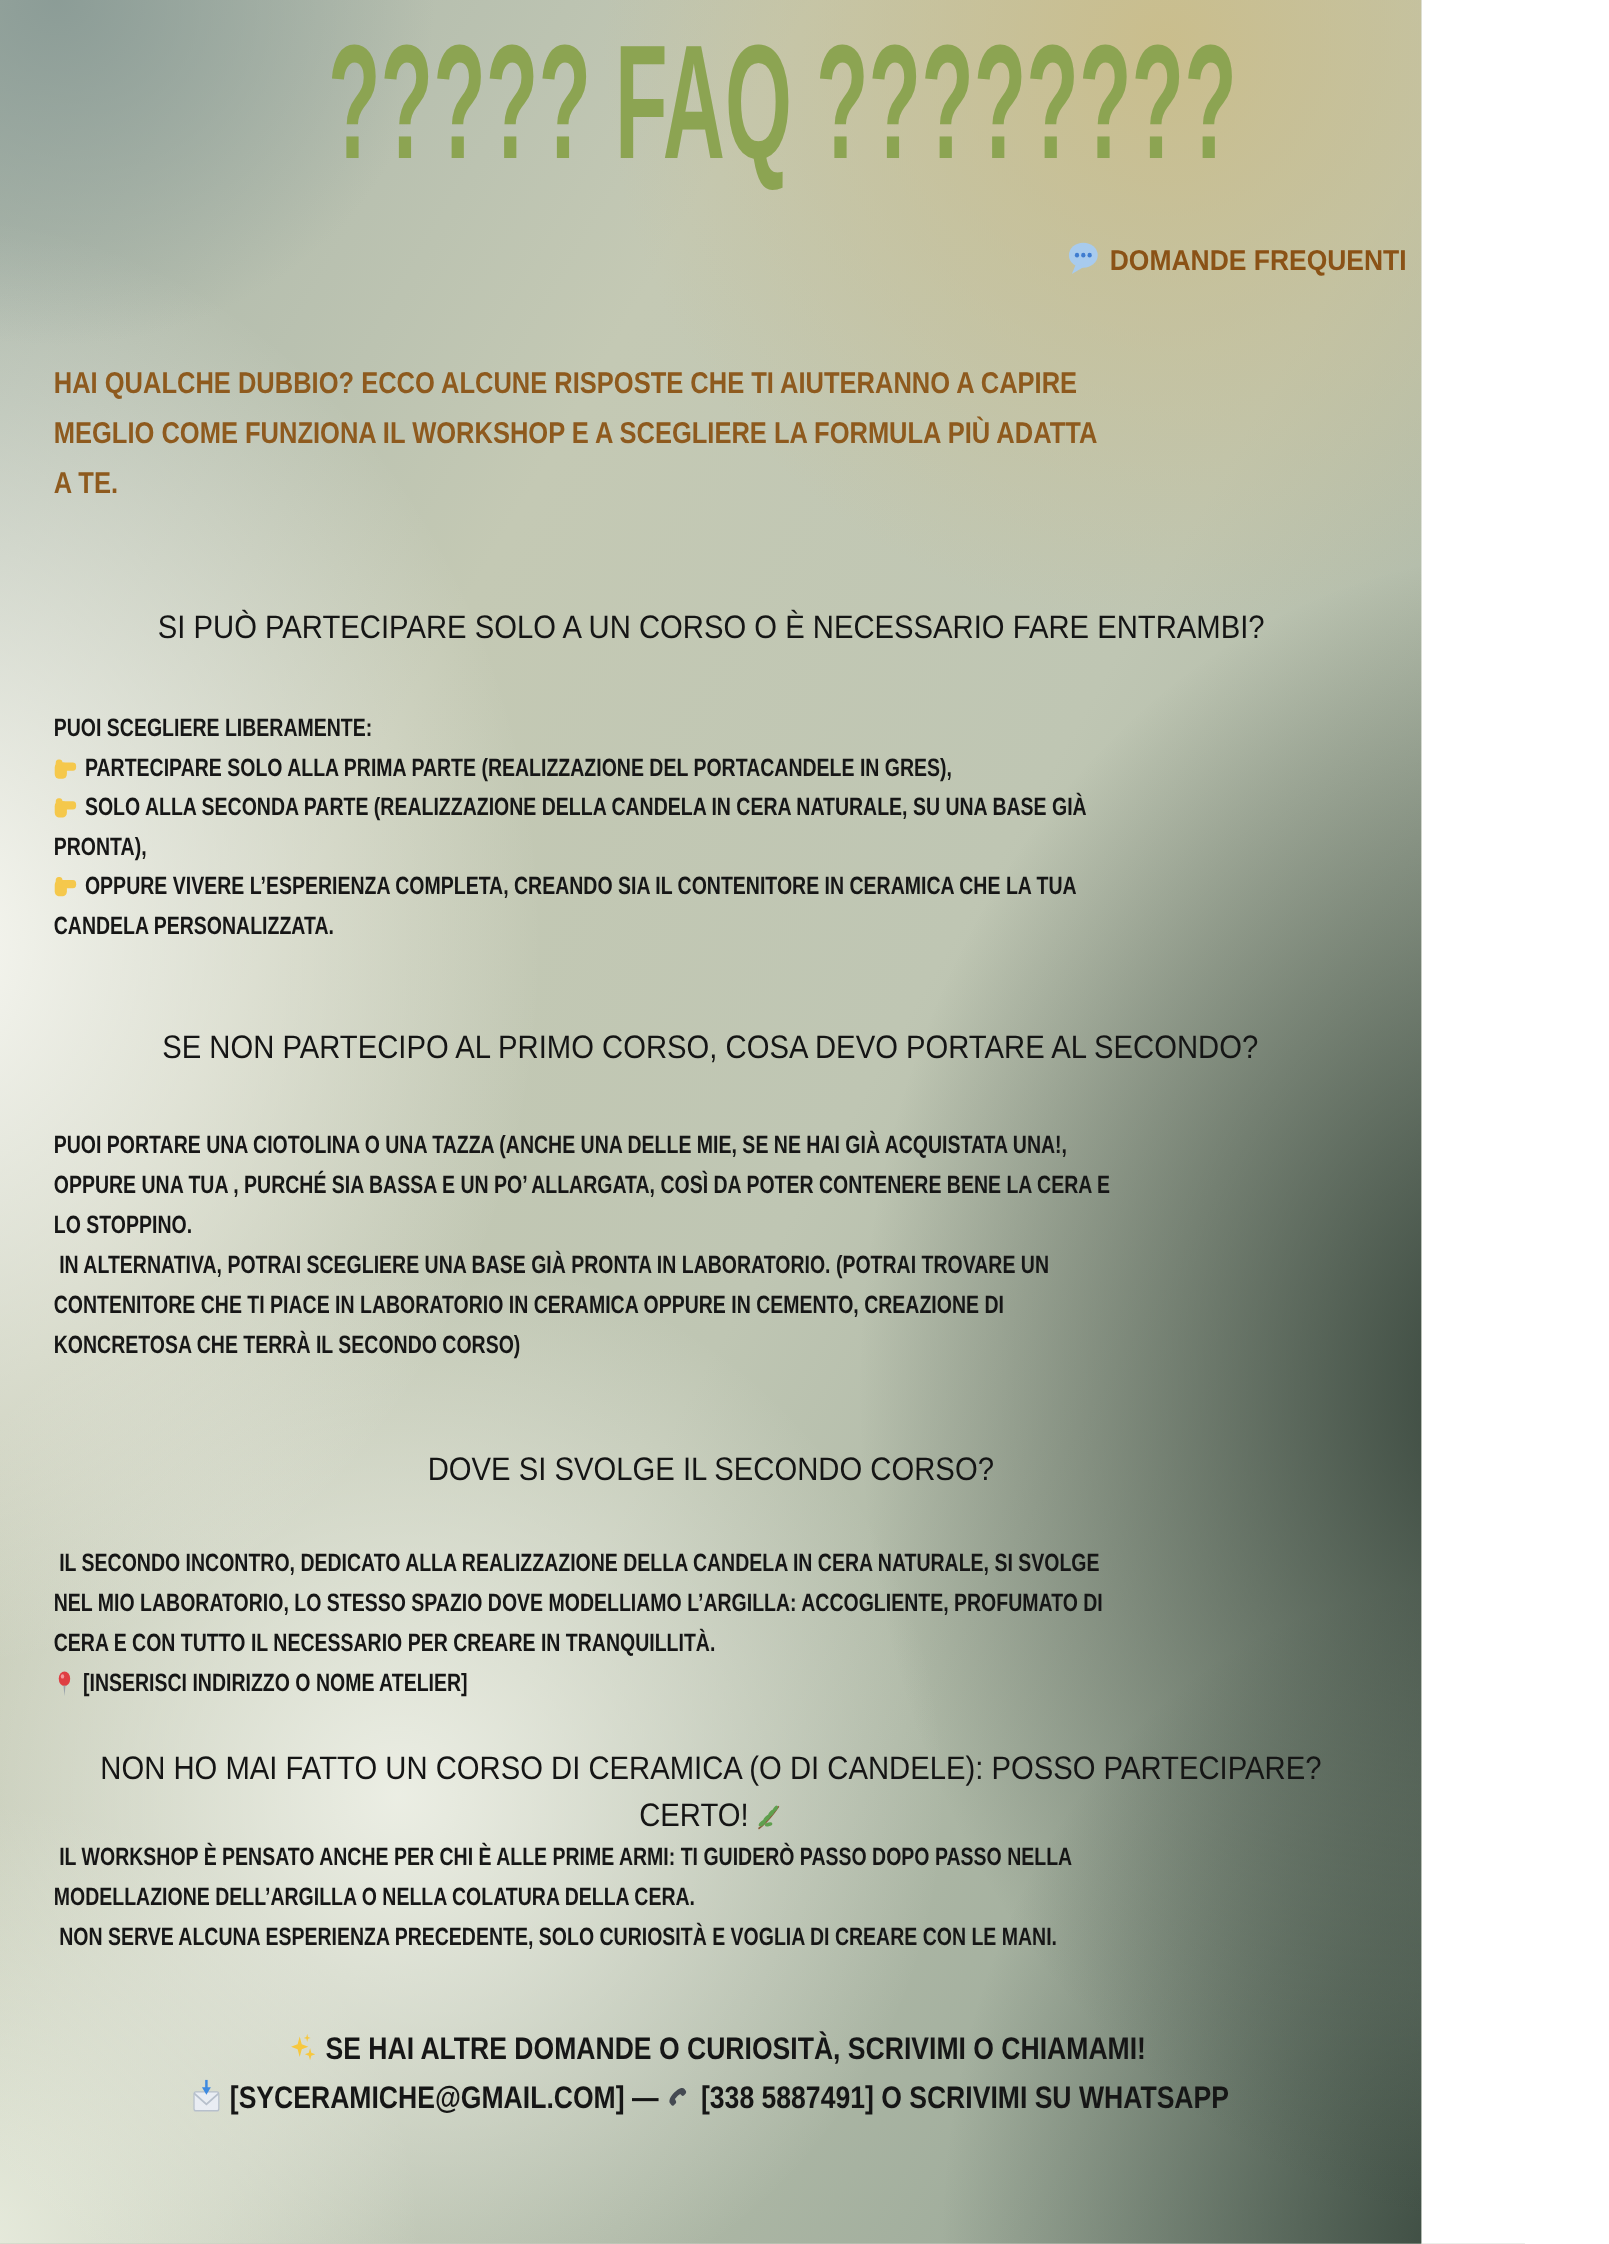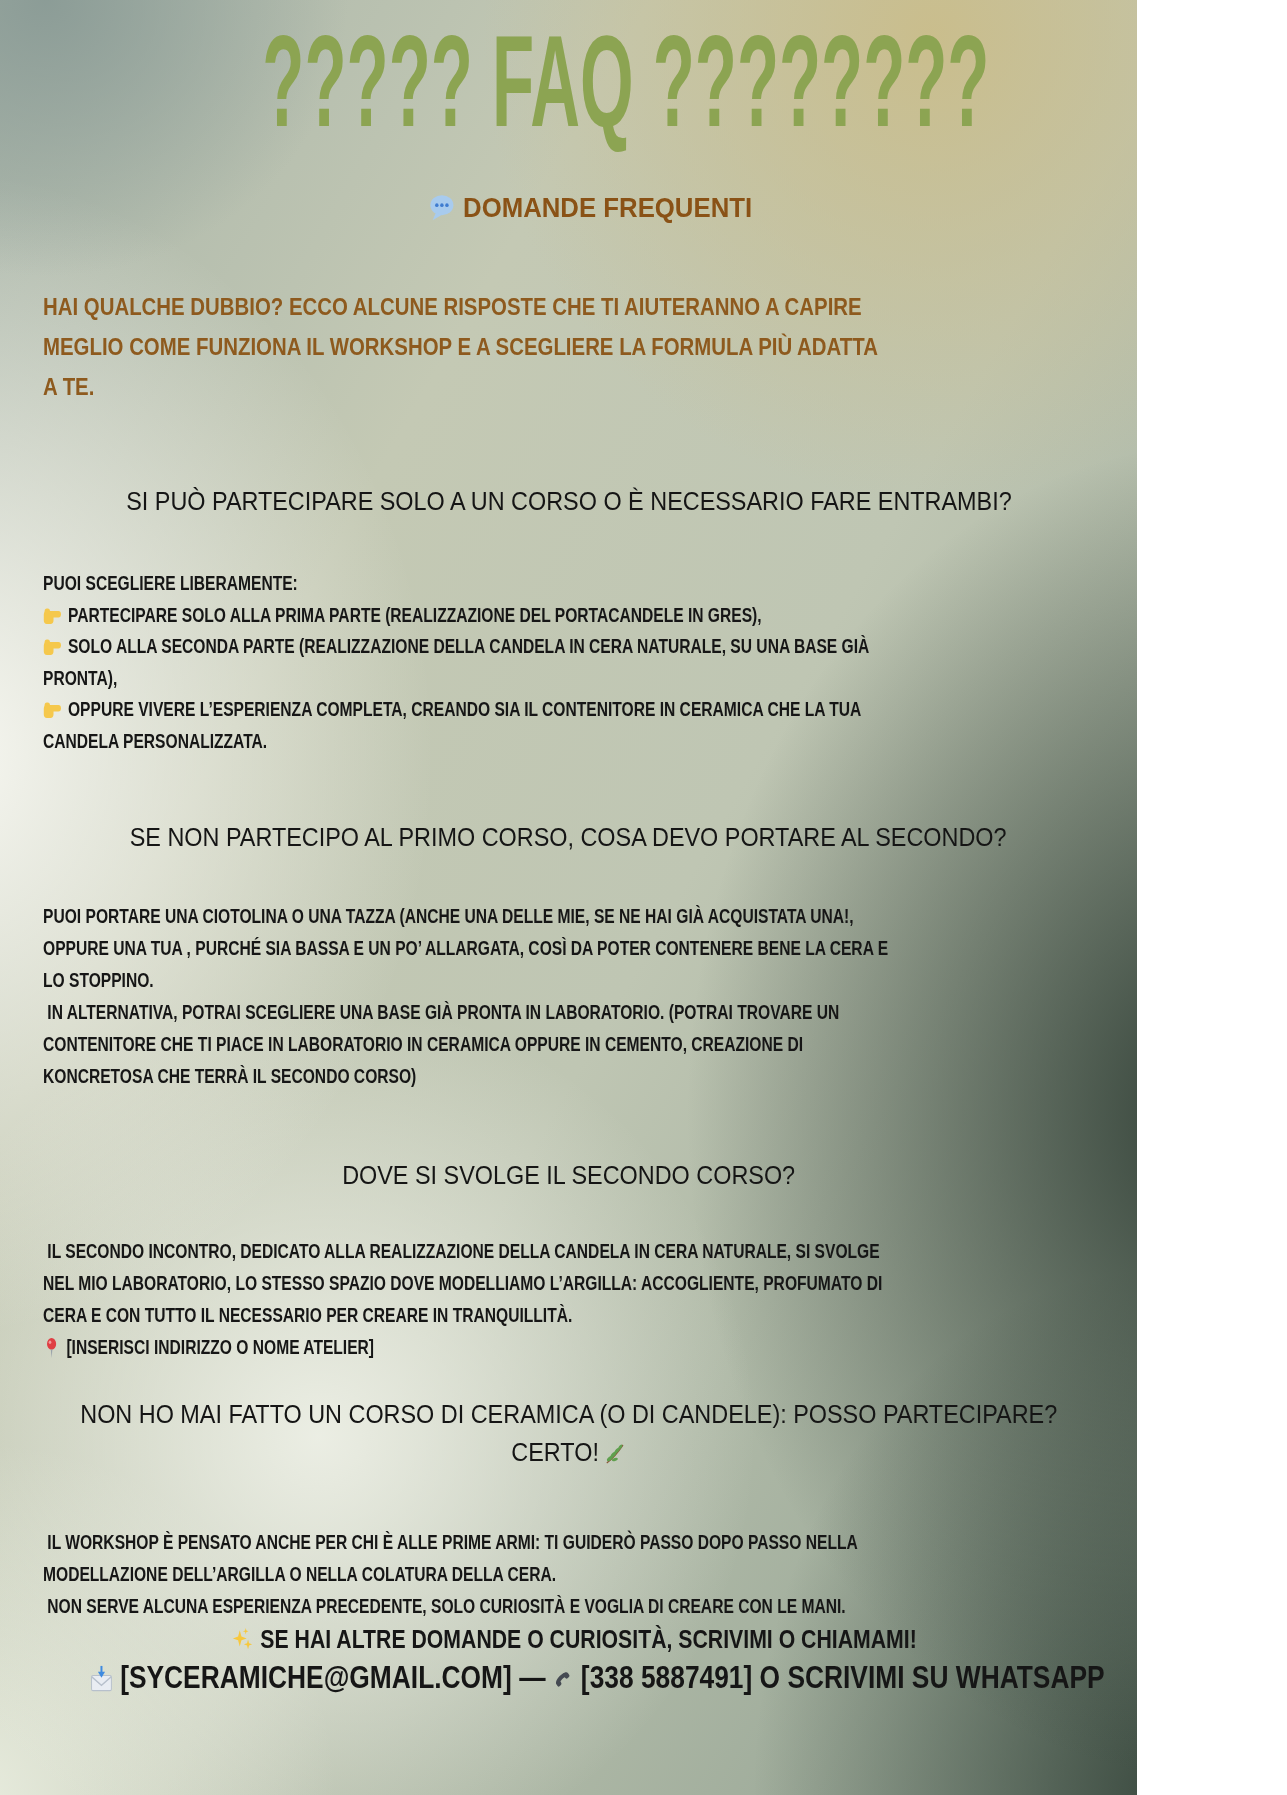--- a/index.html
+++ b/index.html
@@ -13,33 +13,33 @@
       radial-gradient(70% 55% at 108% 62%,rgba(45,59,50,.97),    rgba(45,59,50,0) 68%),
       radial-gradient(55% 45% at 102% 100%,rgba(54,69,59,.92),   rgba(54,69,59,0) 65%),
       radial-gradient(60% 45% at -5% 42%, rgba(248,248,242,1),   rgba(248,248,242,0) 72%),
       radial-gradient(55% 35% at 28% 80%, rgba(240,242,233,.9),  rgba(240,242,233,0) 70%),
       radial-gradient(45% 28% at -2% 100%,rgba(233,237,223,.95), rgba(233,237,223,0) 70%),
       linear-gradient(120deg,#a9b5aa 0%,#c4c9b4 30%,#bfc6b3 55%,#8f9f8f 100%);
   }
   .abs{position:absolute;left:0;right:0;}
   .title{top:16px;text-align:center;color:#8CA452;font-size:130px;font-weight:700;line-height:130px;}
   .title .tin{display:inline-block;white-space:pre;transform:translateX(-60px) scaleX(0.53);transform-origin:50% 50%;}
-  .subtitle{top:188px;text-align:center;color:#8A5216;font-size:28px;font-weight:700;line-height:40px;margin-left:44px;}
+  .subtitle{top:188px;text-align:right;color:#8A5216;font-size:23px;font-weight:700;line-height:40px;margin-left:44px;}
   .subtitle .cin{display:inline-block;white-space:pre;transform:scaleX(0.92);transform-origin:50% 50%;}
   .intro{top:287px;left:43px;right:20px;color:#8E5A1E;font-size:24px;font-weight:700;line-height:40px;}
   .intro .bl{transform:scaleX(0.85);}
   .bl{white-space:pre;transform-origin:0 50%;}
   .heading{text-align:center;color:#151515;font-size:26px;font-weight:400;line-height:38px;}
   .heading .cin{display:inline-block;white-space:pre;transform:scaleX(0.9);transform-origin:50% 50%;}
   .bodyblk{left:43px;right:10px;color:#161616;font-size:20px;font-weight:700;line-height:32px;}
   .bodyblk .bl{transform:scaleX(0.78);}
   .s1body{line-height:31.5px;}
   .footer{text-align:center;color:#161616;font-weight:700;}
   .f1{top:1624px;font-size:25px;line-height:30px;padding-left:12px;}
-  .f2{top:1661px;font-size:31px;line-height:34px;}
+  .f2{top:1661px;font-size:25px;line-height:34px;}
   .footer .cin{display:inline-block;white-space:pre;transform:scaleX(0.85);transform-origin:50% 50%;}
   svg.ic{display:inline-block;vertical-align:-5px;margin-right:8px;}
   svg.ic.after{margin-right:0;margin-left:6px;}
   .defs{position:absolute;width:0;height:0;overflow:hidden;}
 </style>
 </head>
 <body>
 
 <svg class="defs" aria-hidden="true">
   <defs>
@@ -154,21 +154,21 @@
           <use href="#sym-pin"></use>
         </svg><span>[INSERISCI INDIRIZZO O NOME ATELIER]</span></div>
   </div>
 
   <div class="abs heading" style="top:1395px">
     <div><span class="cin">NON HO MAI FATTO UN CORSO DI CERAMICA (O DI CANDELE): POSSO PARTECIPARE?</span></div>
     <div><span class="cin"><span>CERTO!</span><svg class="ic after" width="24" height="24">
             <use href="#sym-herb"></use>
           </svg></span></div>
   </div>
-  <div class="abs bodyblk" style="top:1526px">
+  <div class="abs bodyblk" style="top:1470px">
     <div class="bl"><span> IL WORKSHOP È PENSATO ANCHE PER CHI È ALLE PRIME ARMI: TI GUIDERÒ PASSO DOPO PASSO NELLA</span></div>
     <div class="bl"><span>MODELLAZIONE DELL’ARGILLA O NELLA COLATURA DELLA CERA.</span></div>
     <div class="bl"><span> NON SERVE ALCUNA ESPERIENZA PRECEDENTE, SOLO CURIOSITÀ E VOGLIA DI CREARE CON LE MANI.</span></div>
   </div>
 
   <div class="abs footer f1">
     <span class="cin"><svg class="ic" width="26" height="26">
           <use href="#sym-sparkles"></use>
         </svg><span>SE HAI ALTRE DOMANDE O CURIOSITÀ, SCRIVIMI O CHIAMAMI!</span></span>
   </div>

